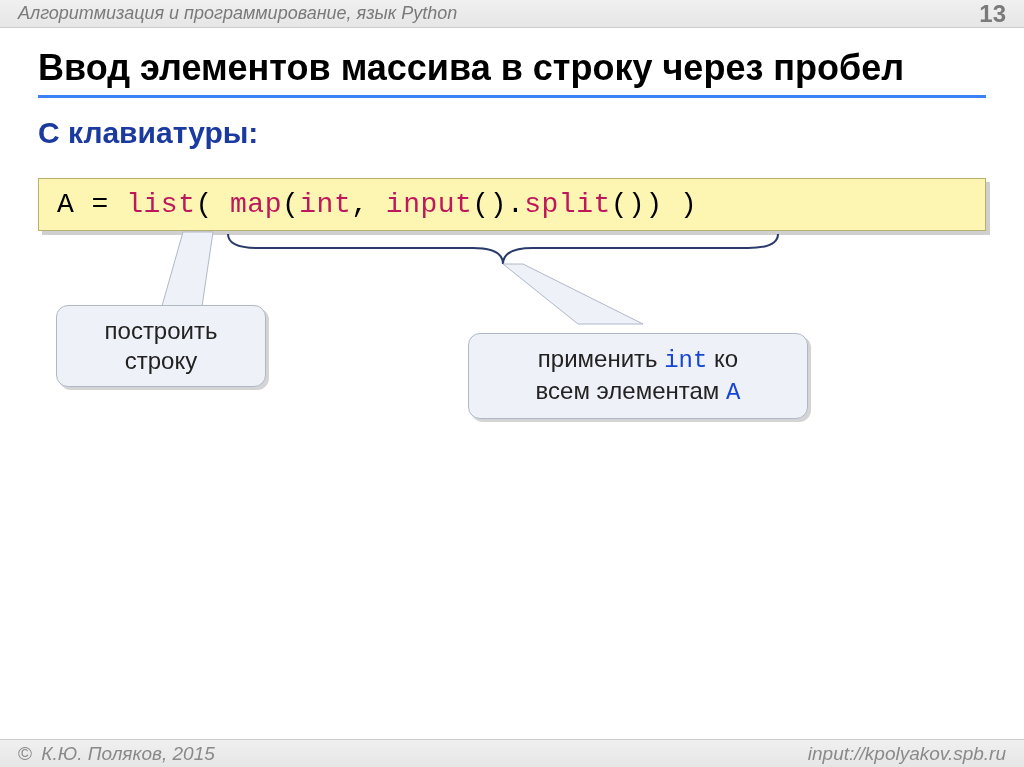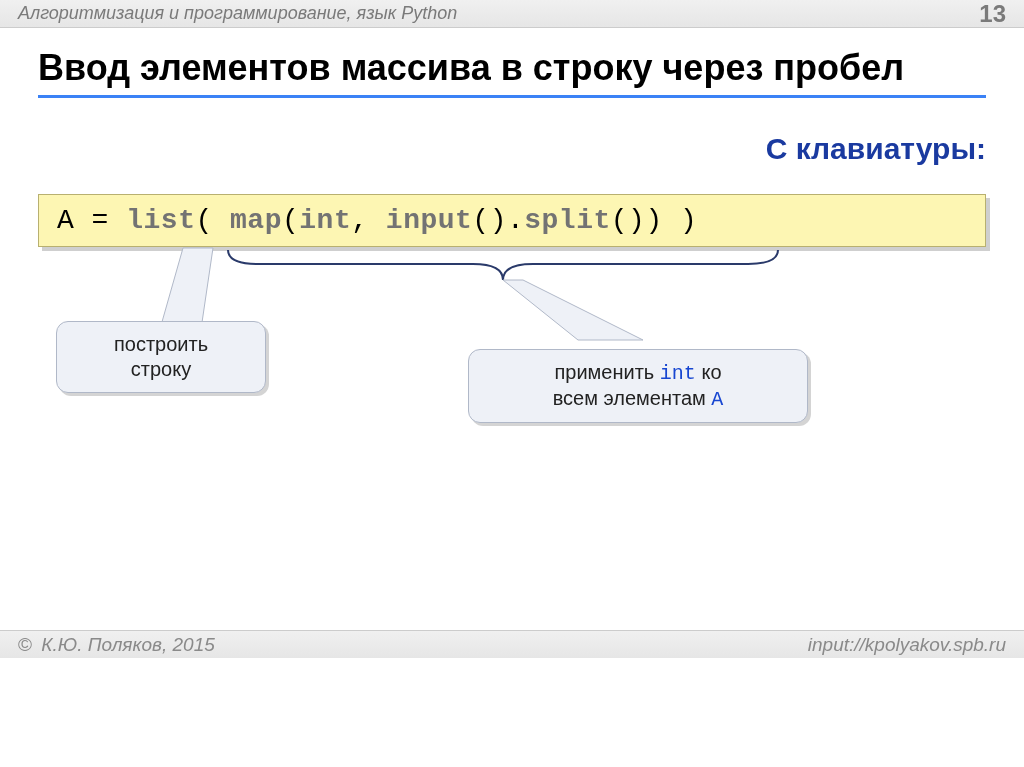--- a/index.html
+++ b/index.html
@@ -1,31 +1,31 @@
 <!DOCTYPE html>
 <html><head>
 <meta charset="utf-8">
 <style>
   * { box-sizing: border-box; margin: 0; padding: 0; }
   html, body { width: 1024px; height: 767px; font-family: Arial, Helvetica, sans-serif; background: #fff; overflow: hidden; }
-  .slide { position: relative; width: 1024px; height: 658px; }
+  .slide { position: relative; width: 1024px; height: 767px; }
   .topbar { display: flex; align-items: center; justify-content: space-between; padding: 0 18px; height: 28px; background: linear-gradient(#f0f0f0,#e6e6e6); border-bottom: 1px solid #ccc; }
   .topbar .crumb { font-style: italic; color: #7a7a7a; font-size: 18px; }
   .topbar .pagenum { color: #7a7a7a; font-size: 24px; font-weight: bold; }
   .content { padding: 18px 38px 0 38px; }
   .title { font-size: 36px; font-weight: bold; color: #000; line-height: 1.2; padding-bottom: 6px; border-bottom: 3px solid #3b82f6; }
-  .subtitle { text-align: right; color: #1a3aa0; font-size: 30px; font-weight: bold; margin: 34px 0 28px 0; }
+  .subtitle { text-align: left; color: #1a3aa0; font-size: 30px; font-weight: bold; margin: 18px 0 28px 0; }
   .codebox-wrap { position: relative; margin: 0 0 0 0; }
   .codebox { background: #fdf6b3; border: 1px solid #b8b070; box-shadow: 4px 4px 0 #cfcfcf; padding: 10px 18px; font-family: "Courier New", monospace; font-size: 28px; color: #000; letter-spacing: 0.5px; white-space: nowrap; }
   .codebox .kw-var   { color: #000; }
-  .codebox .kw-func  { color: #737373; font-weight: bold; }
+  .codebox .kw-func  { color: #be185d; }
   .codebox .kw-punct { color: #000; }
   .brace { position: absolute; pointer-events: none; }
   .callouts { position: relative; height: 260px; margin-top: 10px; }
-  .callout { position: absolute; background: #eef1f7; border: 1px solid #b0b8c8; border-radius: 12px; box-shadow: 3px 3px 0 #d4d4d4; padding: 10px 22px; font-size: 20px; color: #222; text-align: center; line-height: 1.25; }
+  .callout { position: absolute; background: #eef1f7; border: 1px solid #b0b8c8; border-radius: 12px; box-shadow: 3px 3px 0 #d4d4d4; padding: 10px 22px; font-size: 24px; color: #222; text-align: center; line-height: 1.25; }
   .callout .mono { font-family: "Courier New", monospace; color: #1746d1; }
   .footer { position: absolute; bottom: 0; left: 0; right: 0; height: 28px; background: linear-gradient(#f0f0f0,#e6e6e6); border-top: 1px solid #ccc; display: flex; align-items: center; justify-content: space-between; padding: 0 18px; font-style: italic; color: #8a8a8a; font-size: 19px; }
   .copyicon { font-style: normal; margin-right: 4px; }
   svg { overflow: visible; }
 </style>
 </head>
 <body>
 
 <div class="slide">
 

